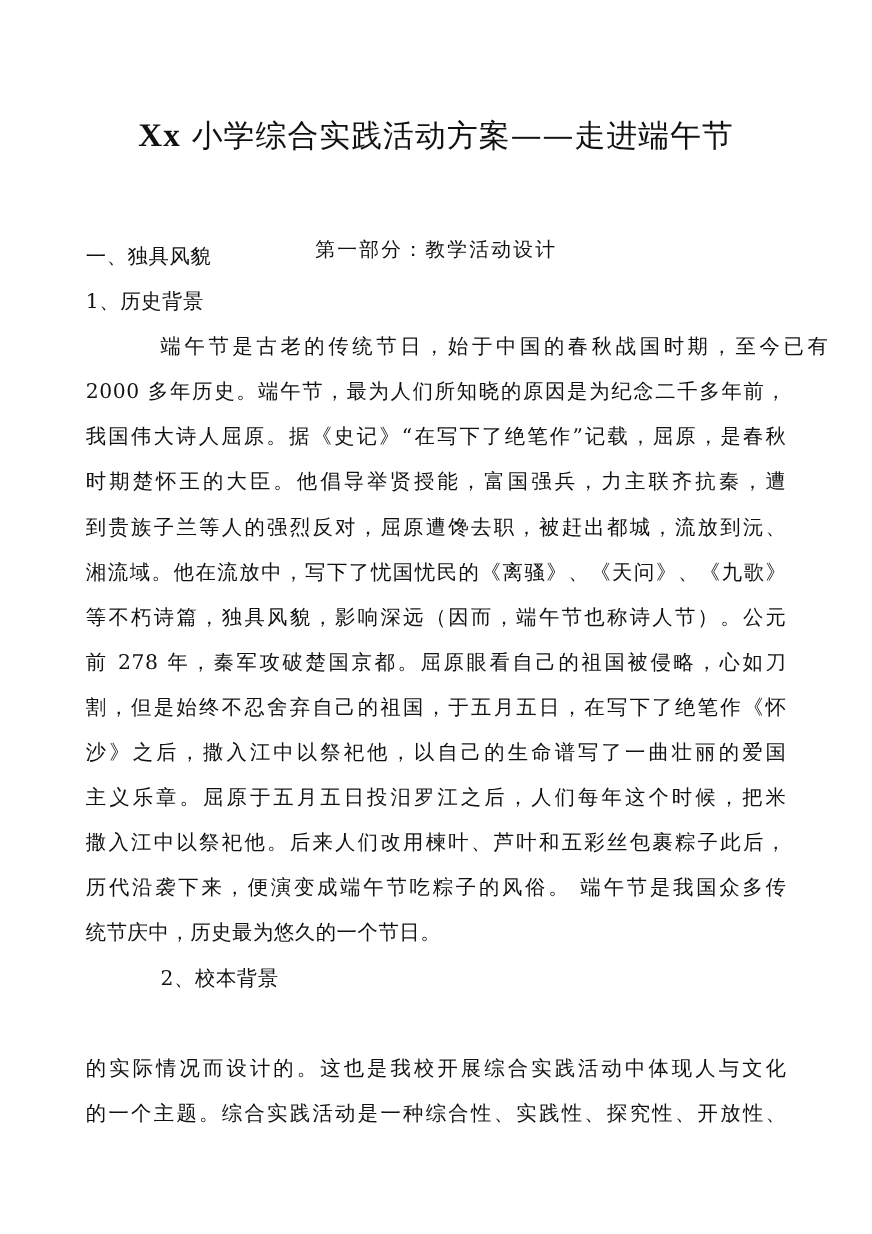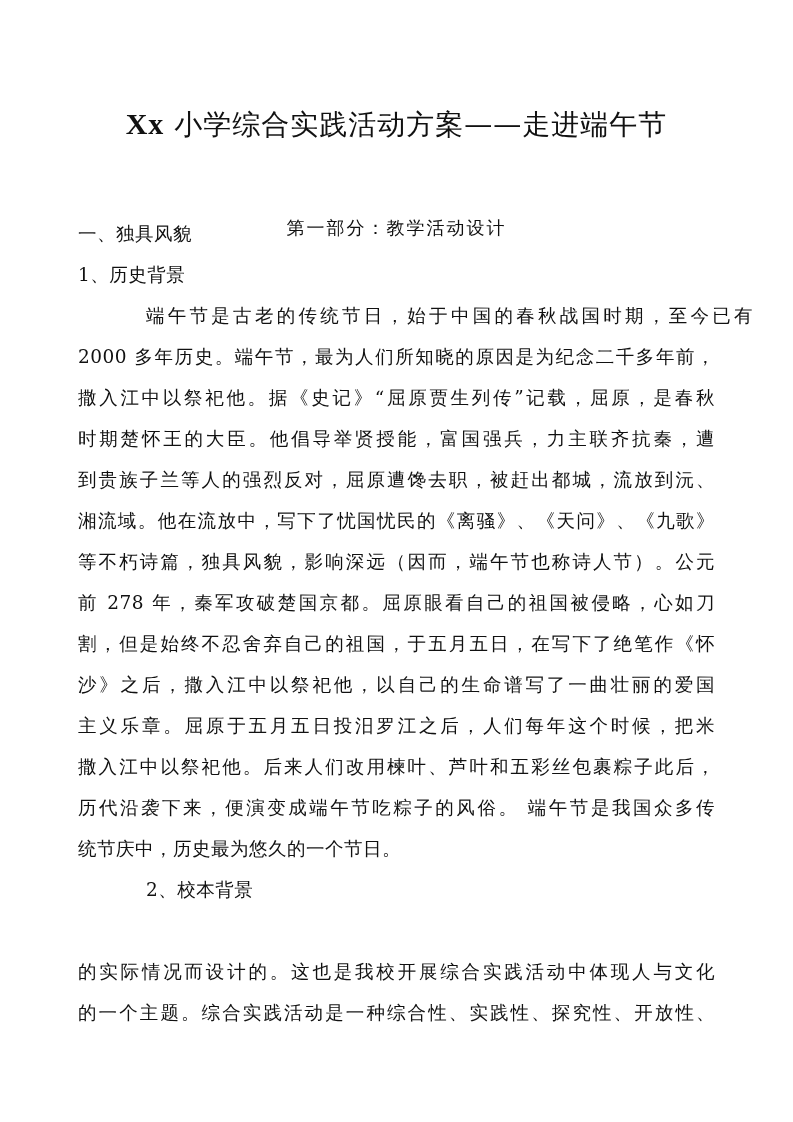--- a/index.html
+++ b/index.html
@@ -23,21 +23,21 @@
 
   <div class="title"><span class="xx">Xx</span><span> 小学综合实践活动方案——走进端午节</span></div>
 
   <div class="subtitle">第一部分：教学活动设计</div>
 
   <div class="line noj" style="top:220px">一、独具风貌</div>
   <div class="line noj" style="top:261px">1、历史背景</div>
 
   <div class="line ind" style="top:302px">端午节是古老的传统节日，始于中国的春秋战国时期，至今已有</div>
   <div class="line" style="top:343px">2000 多年历史。端午节，最为人们所知晓的原因是为纪念二千多年前，</div>
-  <div class="line" style="top:384px">撒入江中以祭祀他。据《史记》“屈原贾生列传”记载，屈原，是春秋</div>
+  <div class="line" style="top:384px">我国伟大诗人屈原。据《史记》“在写下了绝笔作”记载，屈原，是春秋</div>
   <div class="line" style="top:425px">时期楚怀王的大臣。他倡导举贤授能，富国强兵，力主联齐抗秦，遭</div>
   <div class="line" style="top:507px">湘流域。他在流放中，写下了忧国忧民的《离骚》、《天问》、《九歌》</div>
   <div class="line" style="top:466px">到贵族子兰等人的强烈反对，屈原遭馋去职，被赶出都城，流放到沅、</div>
   <div class="line" style="top:548px">等不朽诗篇，独具风貌，影响深远（因而，端午节也称诗人节）。公元</div>
   <div class="line" style="top:589px">前 278 年，秦军攻破楚国京都。屈原眼看自己的祖国被侵略，心如刀</div>
   <div class="line" style="top:630px">割，但是始终不忍舍弃自己的祖国，于五月五日，在写下了绝笔作《怀</div>
   <div class="line" style="top:671px">沙》之后，撒入江中以祭祀他，以自己的生命谱写了一曲壮丽的爱国</div>
   <div class="line" style="top:753px">撒入江中以祭祀他。后来人们改用楝叶、芦叶和五彩丝包裹粽子此后，</div>
   <div class="line" style="top:712px">主义乐章。屈原于五月五日投汨罗江之后，人们每年这个时候，把米</div>
   <div class="line" style="top:794px">历代沿袭下来，便演变成端午节吃粽子的风俗。 端午节是我国众多传</div>

